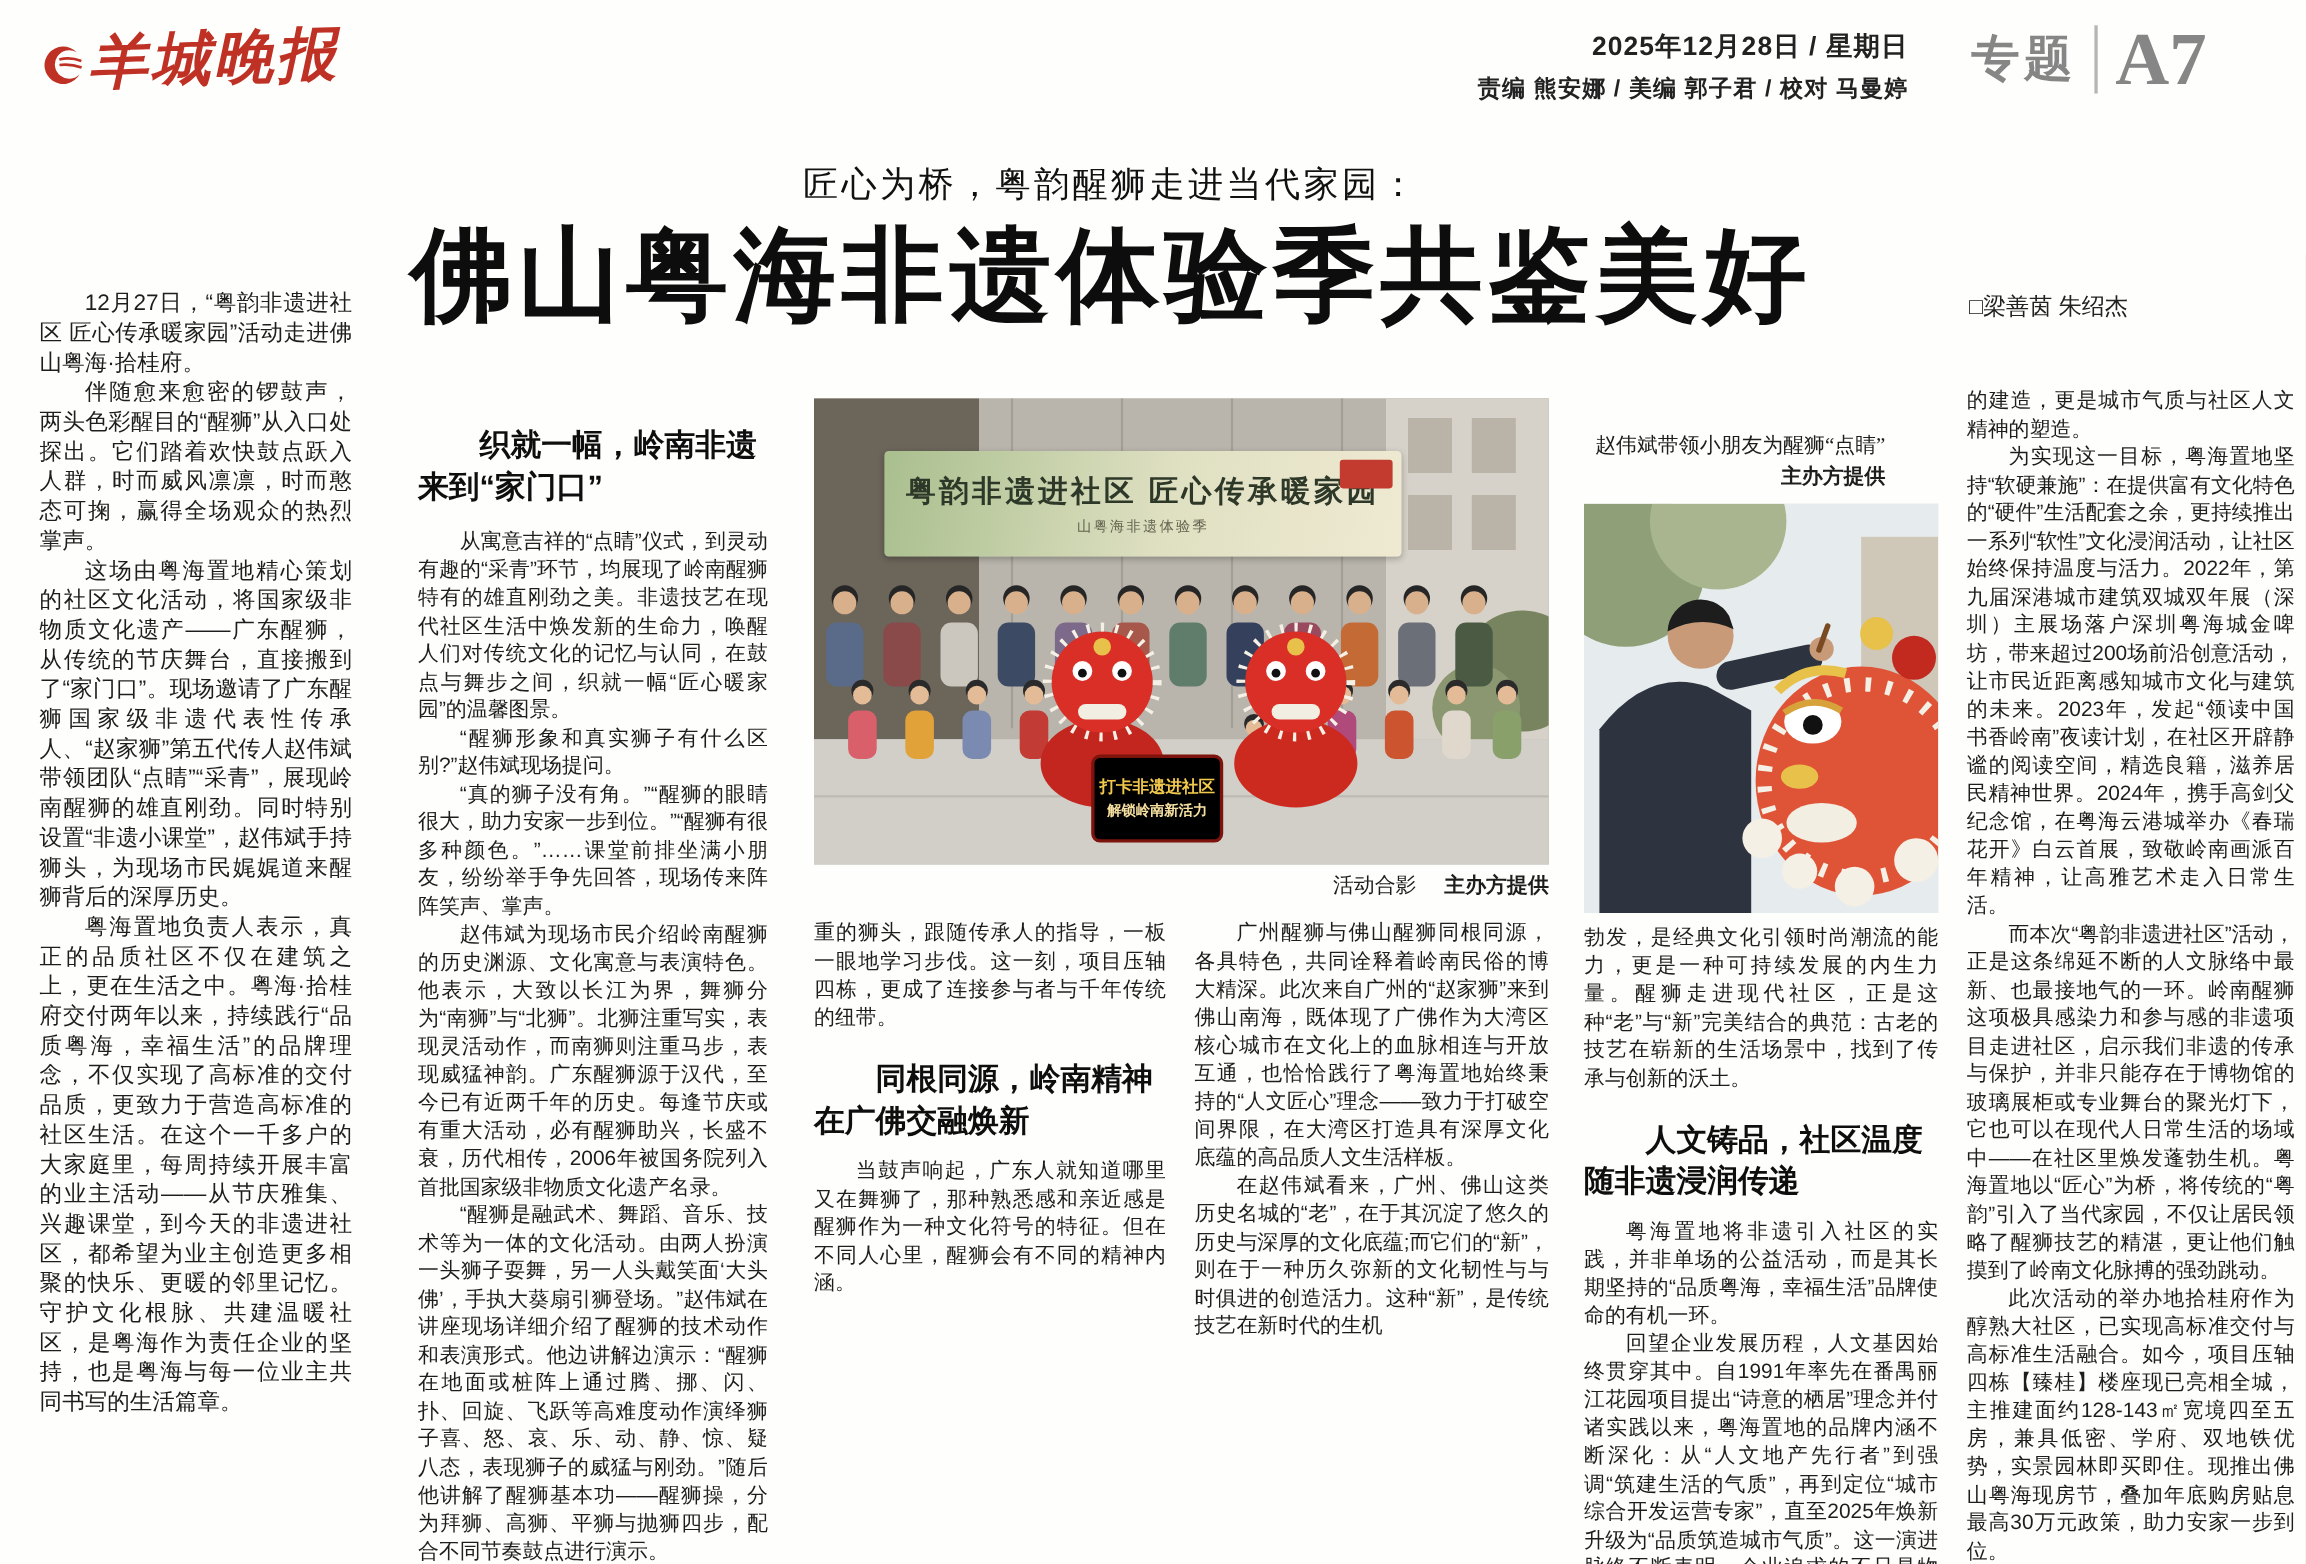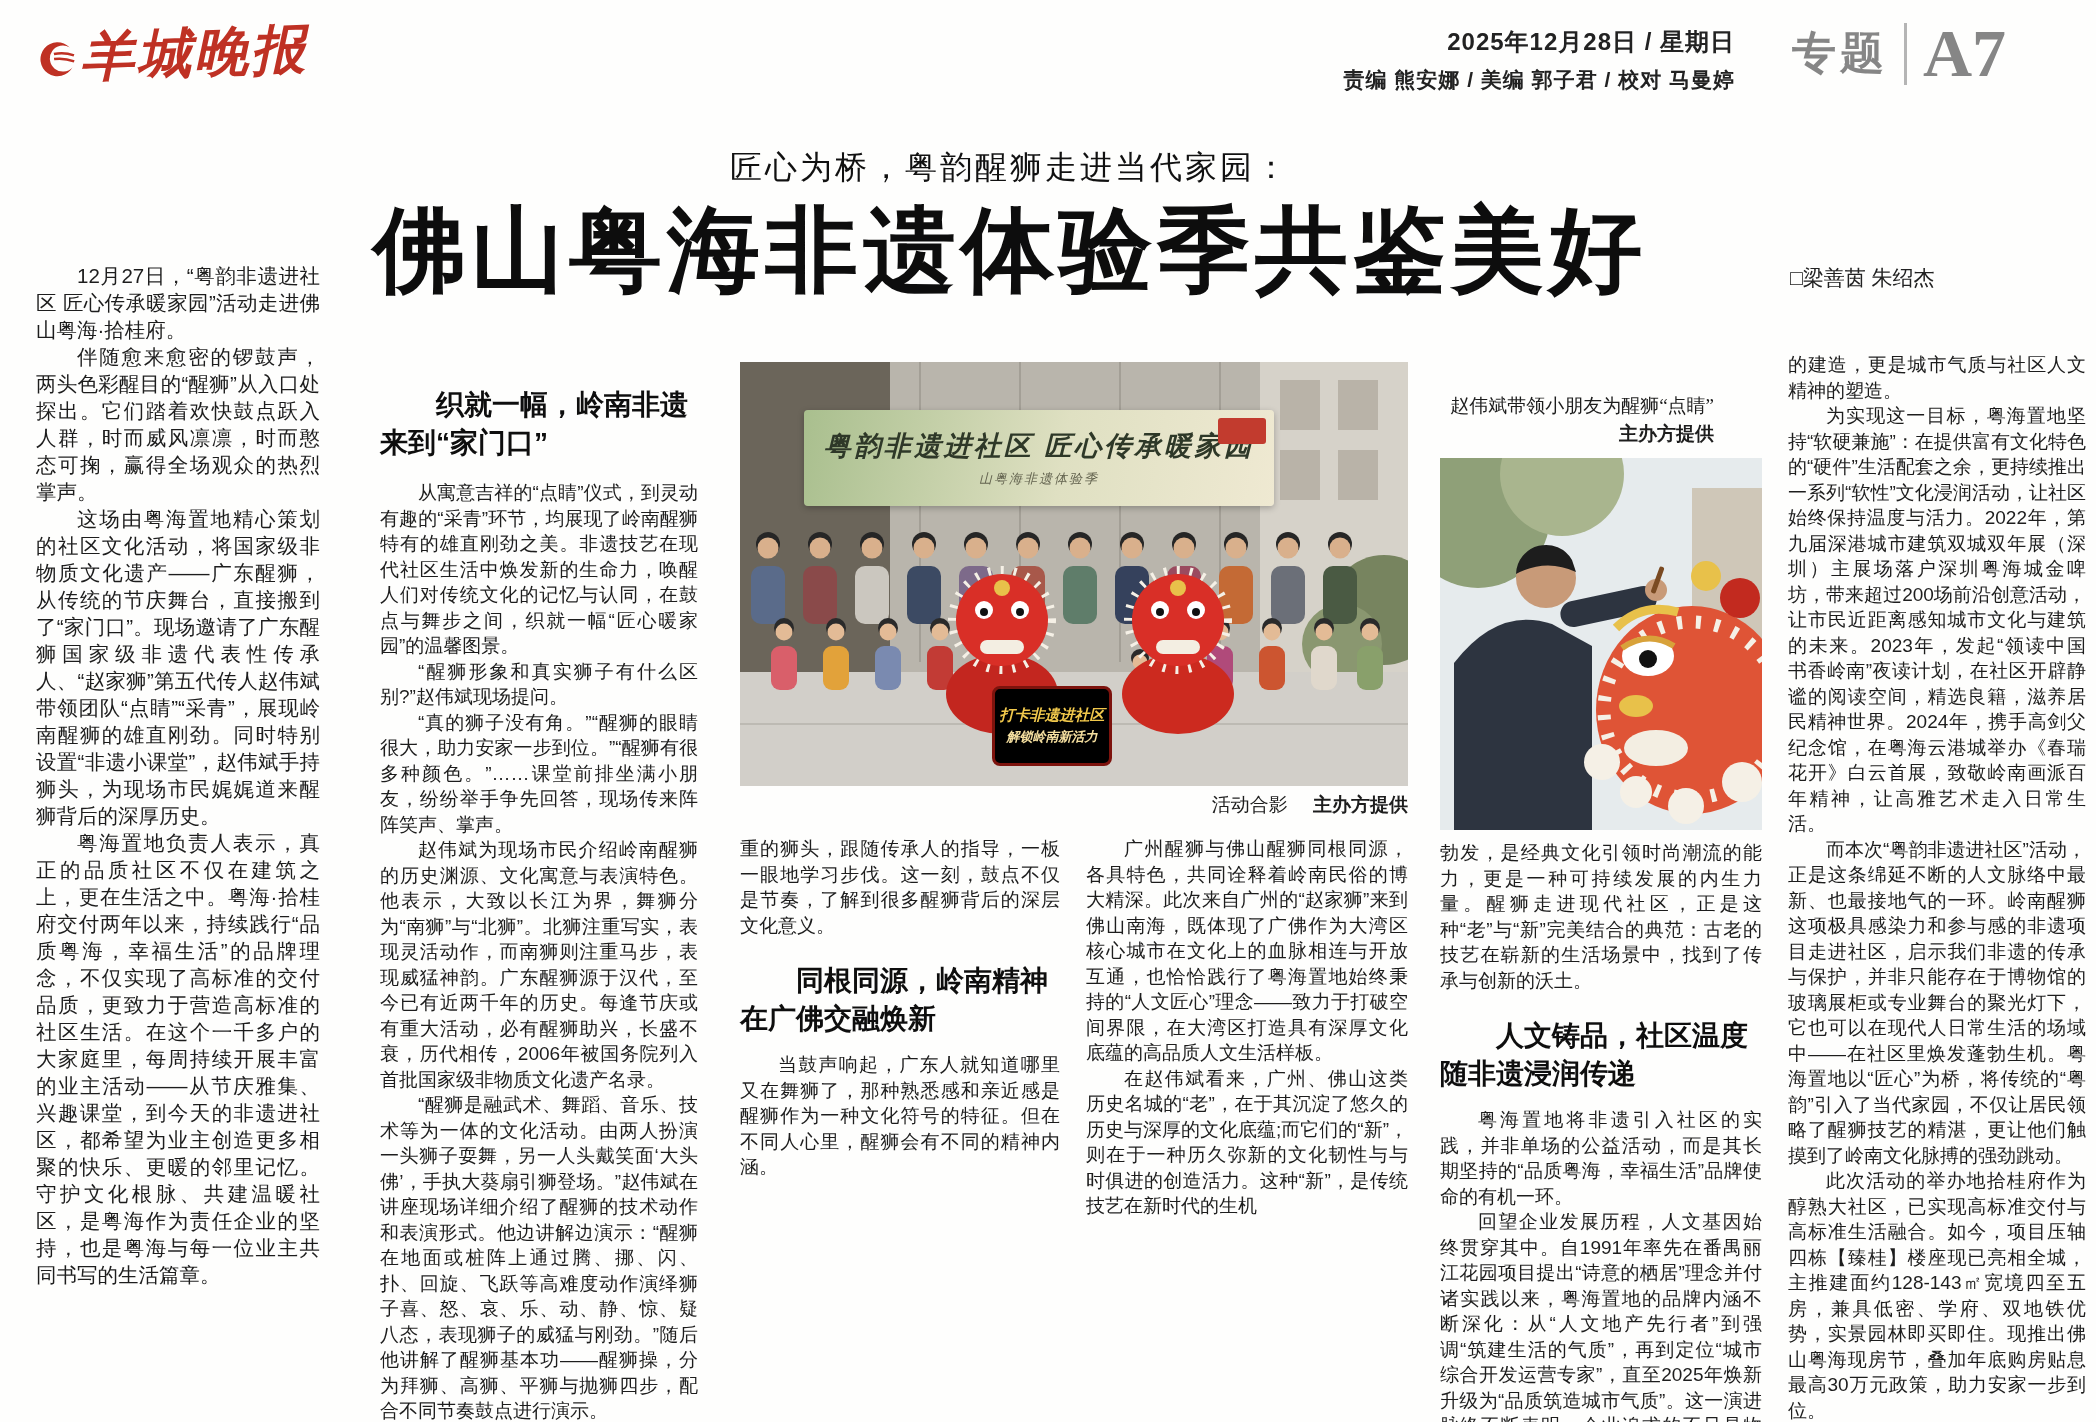--- a/index.html
+++ b/index.html
@@ -28,21 +28,21 @@
   
   .col{position:absolute;text-align:justify;color:#1d1d1d;}
   .col p{margin:0;text-indent:2em;}
   .col p.cont{text-indent:0;}
   .b1{font-size:20.5px;line-height:27px;}
   .b2{font-size:19px;line-height:25.5px;}
   .sechead{font-weight:bold;font-size:28px;line-height:38px;color:#0e0e0e;text-align:left;text-indent:2em;margin:0;}
   .sechead.inflow{margin:24px 0 14px;}
 
   
-  .photo{position:absolute;overflow:hidden;background:#cfccc5;font-style:italic;}
+  .photo{position:absolute;overflow:hidden;background:#cfccc5;}
   .photo svg{display:block;}
   .banner{position:absolute;left:64px;top:48px;width:470px;height:96px;border-radius:4px;
           background:linear-gradient(100deg,#a9bf8e,#dfe0c2 55%,#efe9d2);
           display:flex;flex-direction:column;align-items:center;justify-content:center;box-shadow:0 2px 6px rgba(0,0,0,.25);}
   .banner .l1{font-size:27px;font-weight:bold;color:#2e3828;letter-spacing:3px;white-space:nowrap;}
   .banner .l2{font-size:13px;color:#63634f;margin-top:6px;letter-spacing:2px;white-space:nowrap;}
   .banner-logo{position:absolute;right:8px;top:8px;width:48px;height:26px;background:#c23b2e;border-radius:3px;}
   .sign{position:absolute;left:252px;top:324px;width:114px;height:74px;background:#000000;border:3px solid #7d130d;
         border-radius:8px;display:flex;flex-direction:column;align-items:center;justify-content:center;}
   .sign .s1{font-size:15px;font-weight:bold;color:#f2c94c;white-space:nowrap;}
@@ -267,21 +267,21 @@
       <div class="s1">打卡非遗进社区</div>
       <div class="s2">解锁岭南新活力</div>
     </div>
   </div>
   <div class="cap1">
     <span class="kai">活动合影</span>
     <span class="credit">主办方提供</span>
   </div>
 
   <div class="col b2" style="left:740px;top:836px;width:320px;height:586px;">
-    <p class="cont">重的狮头，跟随传承人的指导，一板一眼地学习步伐。这一刻，鼓点不仅是节奏，了解到很多醒狮背后的深层文化意义。</p>
+    <p class="cont">重的狮头，跟随传承人的指导，一板一眼地学习步伐。这一刻，项目压轴四栋，更成了连接参与者与千年传统的纽带。</p>
     <h2 class="sechead inflow">同根同源，岭南精神在广佛交融焕新</h2>
     <p>当鼓声响起，广东人就知道哪里又在舞狮了，那种熟悉感和亲近感是醒狮作为一种文化符号的特征。但在不同人心里，醒狮会有不同的精神内涵。</p>
   </div>
 
   <div class="col b2" style="left:1086px;top:836px;width:322px;height:586px;">
     <p>广州醒狮与佛山醒狮同根同源，各具特色，共同诠释着岭南民俗的博大精深。此次来自广州的“赵家狮”来到佛山南海，既体现了广佛作为大湾区核心城市在文化上的血脉相连与开放互通，也恰恰践行了粤海置地始终秉持的“人文匠心”理念——致力于打破空间界限，在大湾区打造具有深厚文化底蕴的高品质人文生活样板。</p>
     <p>在赵伟斌看来，广州、佛山这类历史名城的“老”，在于其沉淀了悠久的历史与深厚的文化底蕴;而它们的“新”，则在于一种历久弥新的文化韧性与与时俱进的创造活力。这种“新”，是传统技艺在新时代的生机</p>
   </div>
 
   <div class="cap2">

